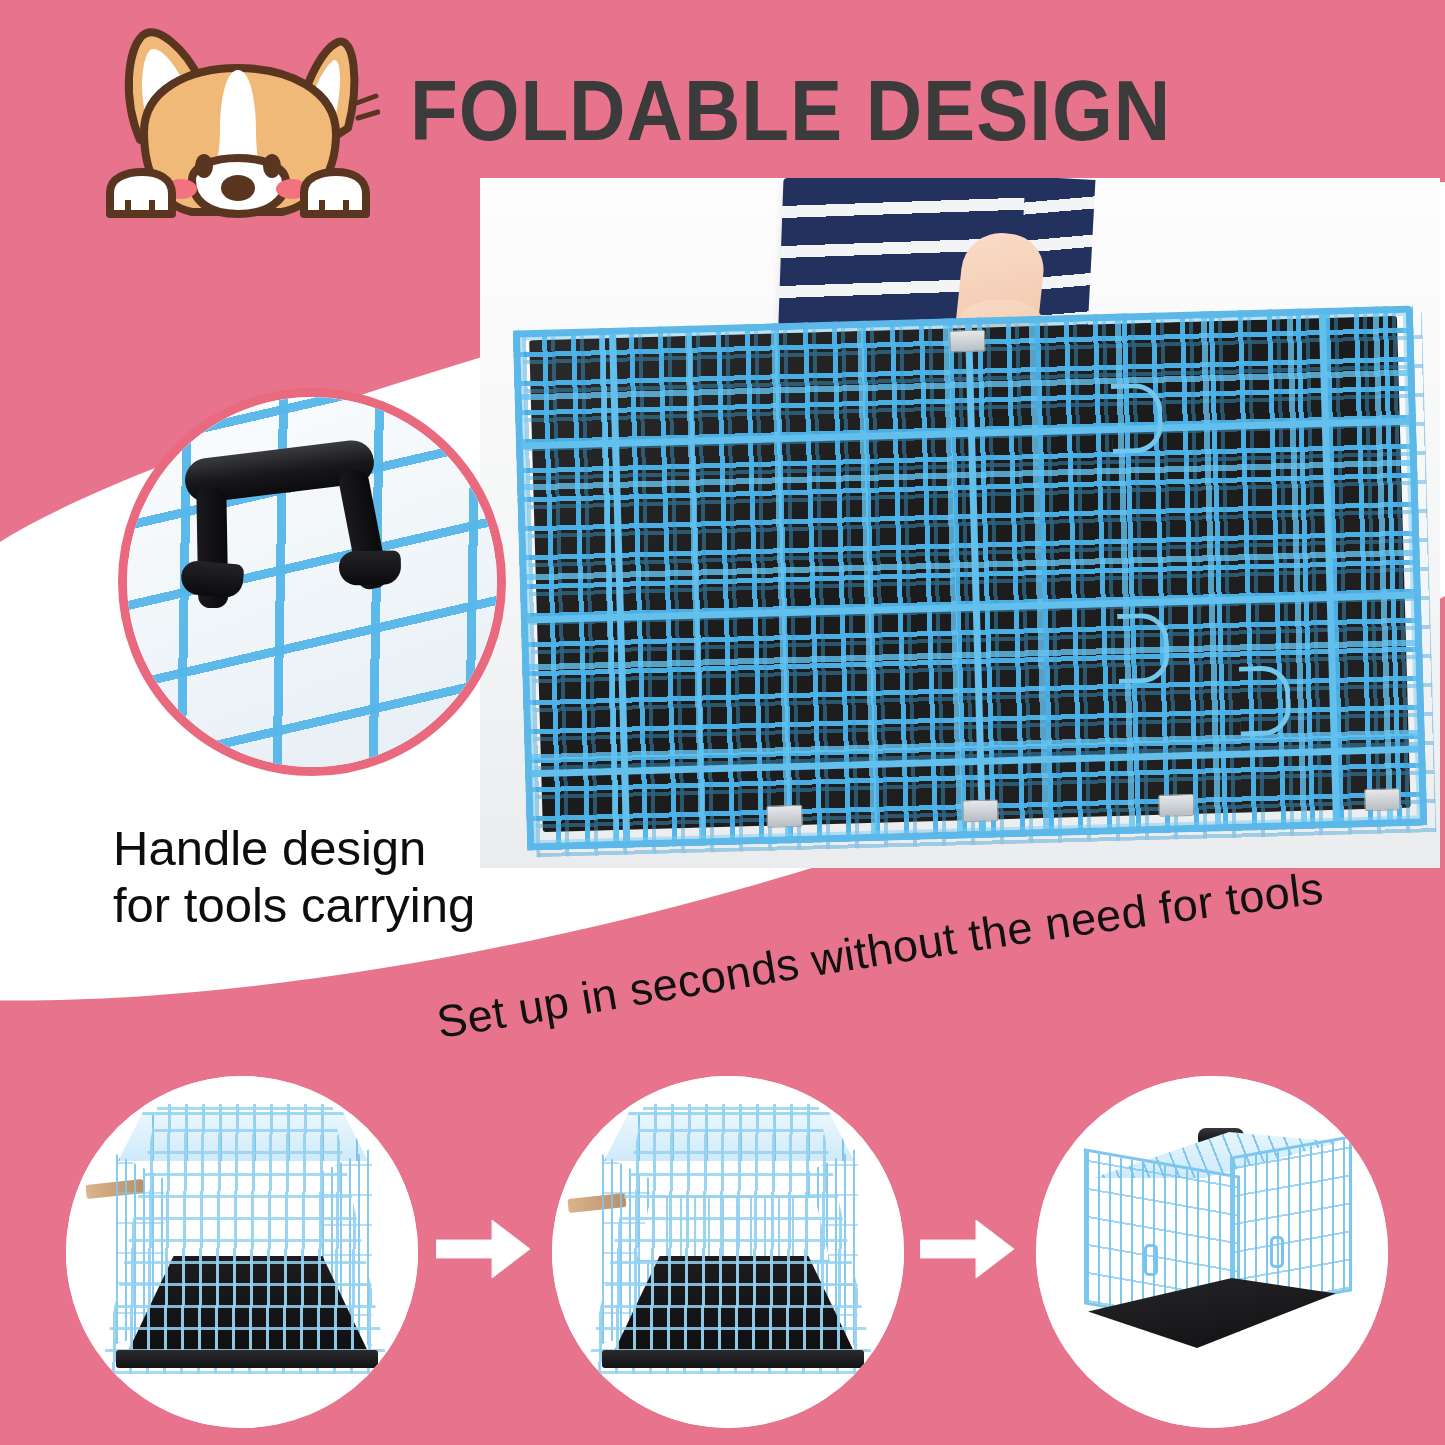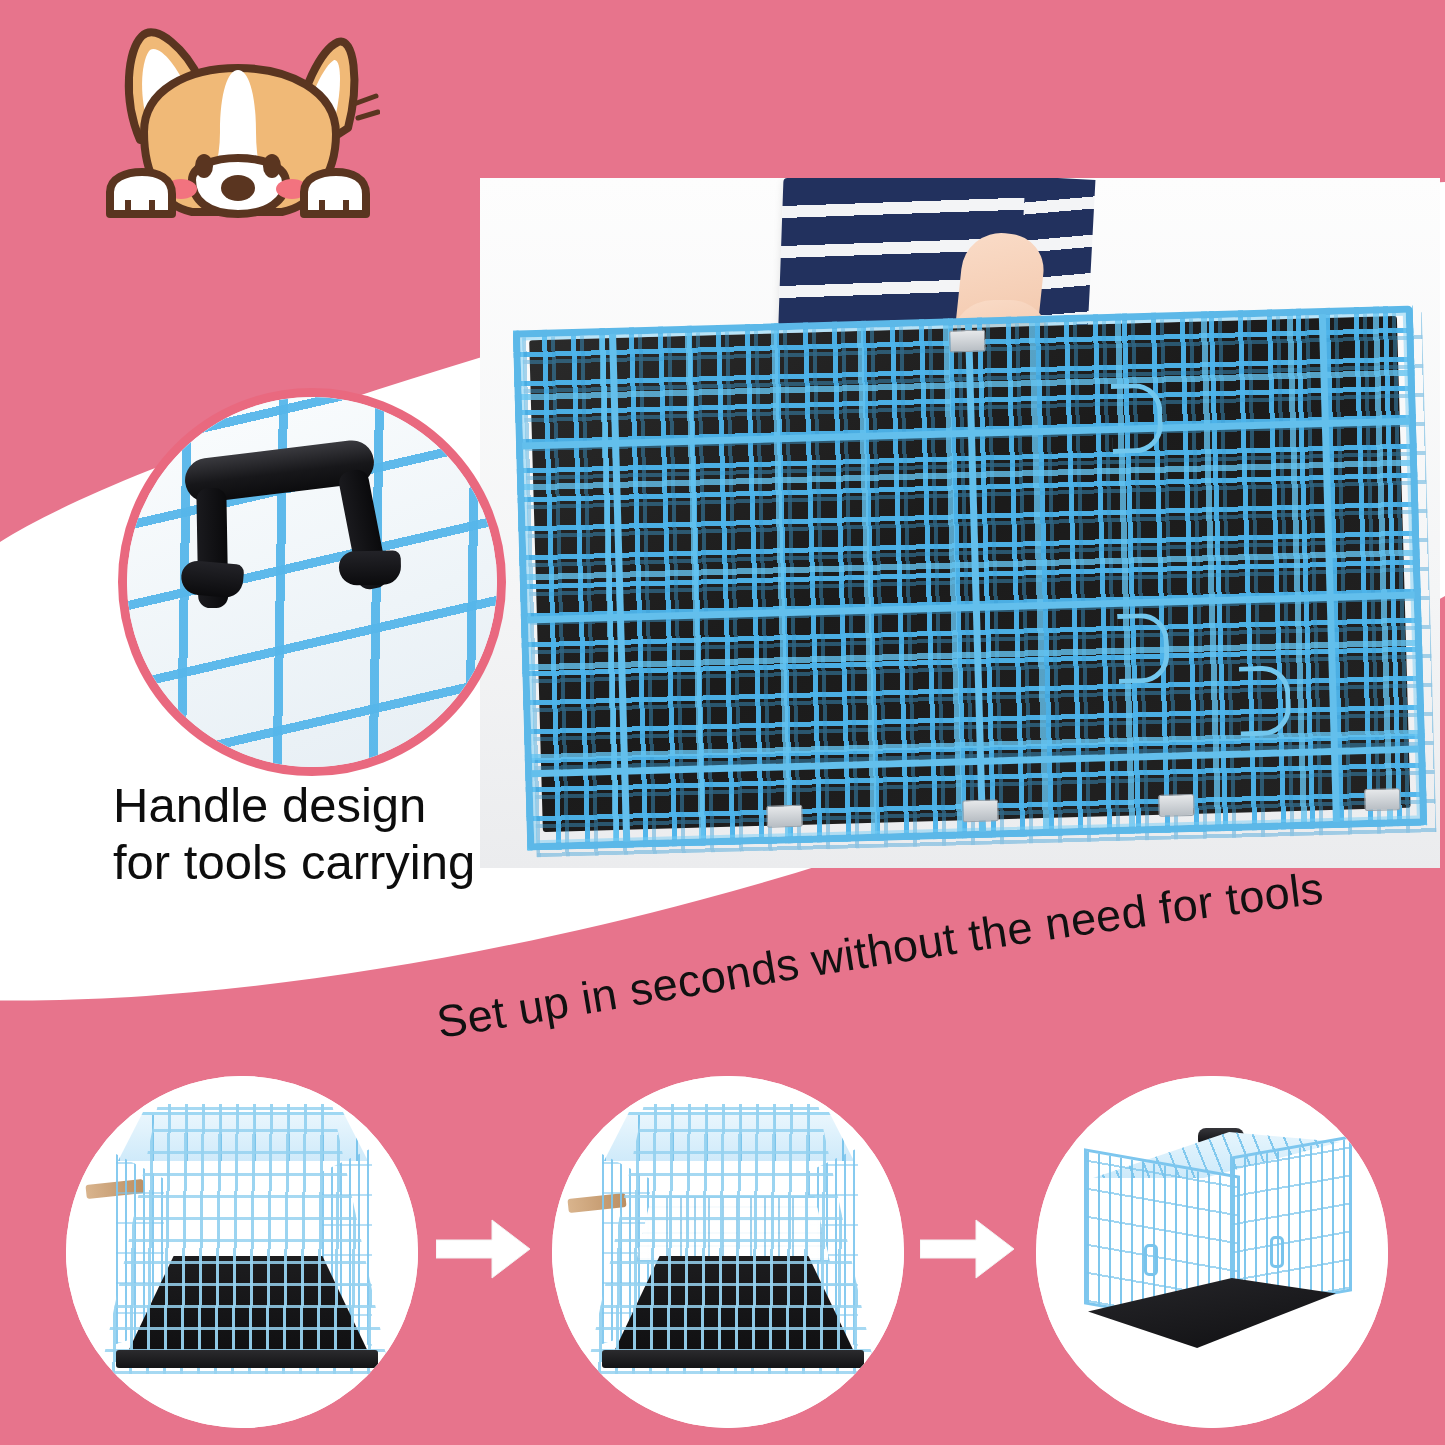--- a/index.html
+++ b/index.html
@@ -271,21 +271,21 @@
     position: absolute;
     width: 62px;
     height: 34px;
     background: linear-gradient(180deg, #232328, #0b0b0d);
     border-radius: 16px 8px 18px 18px;
   }
 
   .caption {
     position: absolute;
     left: 113px;
-    top: 777px;
+    top: 820px;
     width: 430px;
     font-size: 49px;
     line-height: 1.16;
     color: #0d0d0d;
     font-weight: 400;
     z-index: 8;
   }
 
   
   .tagline-svg {
@@ -505,20 +505,23 @@
     <path d="M 1445 182
              C 1250 190, 1010 215, 800 268
              C 560 330, 330 400, 150 470
              C 60 506, 5 536, -20 556
              L -20 1000
              C 160 1005, 420 975, 700 900
              C 1000 820, 1260 700, 1445 596
              Z" fill="#ffffff"></path>
   </svg>
 
+  <div class="header">
+    <div class="title">FOLDABLE DESIGN</div>
+  </div>
 
   <svg class="corgi" viewBox="0 0 284 198">
 
     <path d="M44 116 C26 74, 32 26, 46 12 C60 -2, 90 26, 104 56 L78 112 Z" fill="#f0b977" stroke="#5a3520" stroke-width="8" stroke-linejoin="round"></path>
     <path d="M52 100 C42 68, 46 34, 54 26 C64 20, 82 44, 90 64 Z" fill="#ffffff"></path>
 
     <path d="M196 112 C206 66, 224 26, 242 18 C258 12, 264 58, 252 104 L218 126 Z" fill="#f0b977" stroke="#5a3520" stroke-width="8" stroke-linejoin="round"></path>
     <path d="M206 106 C214 70, 228 42, 238 36 C246 34, 246 68, 238 98 Z" fill="#ffffff"></path>
 
     <path d="M48 108 C48 66, 92 44, 142 44 C192 44, 240 66, 240 110

